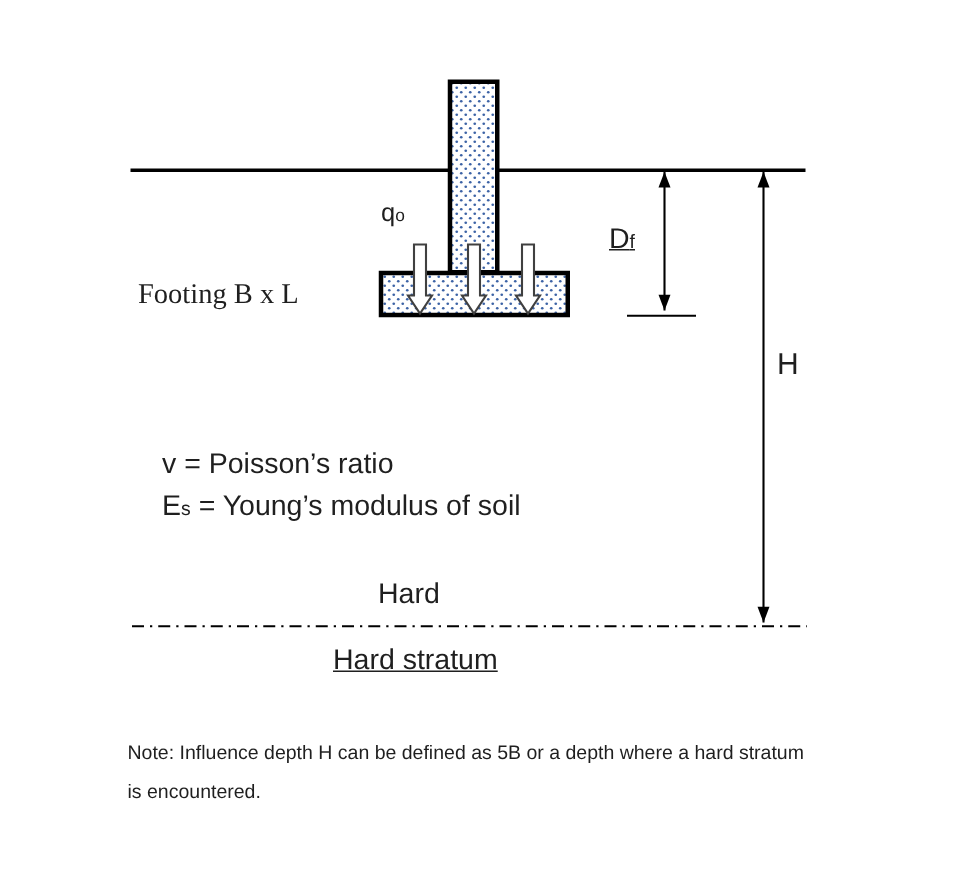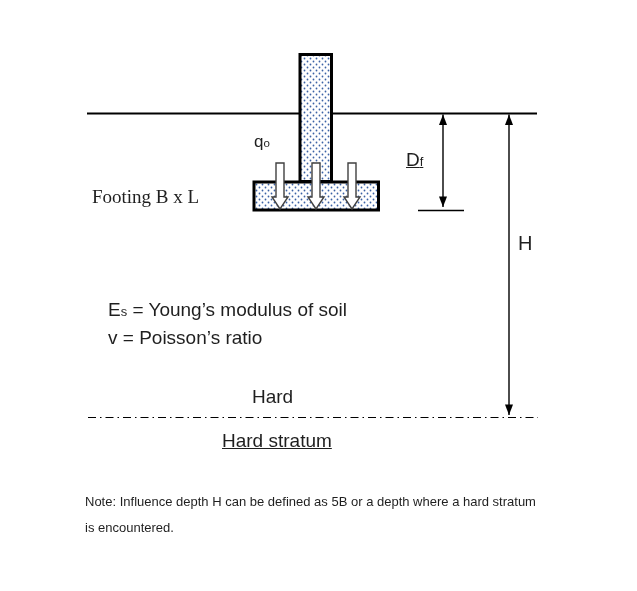--- a/index.html
+++ b/index.html
@@ -70,22 +70,22 @@
 
   <div class="lbl f17" style="left:254px; top:132px;"><span>q</span><sub>o</sub></div>
 
   <div class="lbl f19" style="left:92px; top:186px;font-family:Liberation Serif, serif;">Footing B x L</div>
 
   <div class="lbl f19" style="left:406px; top:149px;text-decoration:underline;"><span>D</span><sub>f</sub></div>
 
   <div class="lbl f20" style="left:518px; top:231px;">H</div>
 
   <div class="legend">
+    <div>v = Poisson’s ratio</div>
     <div><span>E</span><sub>s</sub><span> = Young’s modulus of soil</span></div>
-    <div>v = Poisson’s ratio</div>
   </div>
 
   <div class="lbl f19" style="left:252px; top:386px;">Hard</div>
 
   <div class="lbl f19" style="left:222px; top:430px;text-decoration:underline;">Hard stratum</div>
 
   <div class="note">Note: Influence depth H can be defined as 5B or a depth where a hard stratum is encountered.</div>
 
 </div>
 

